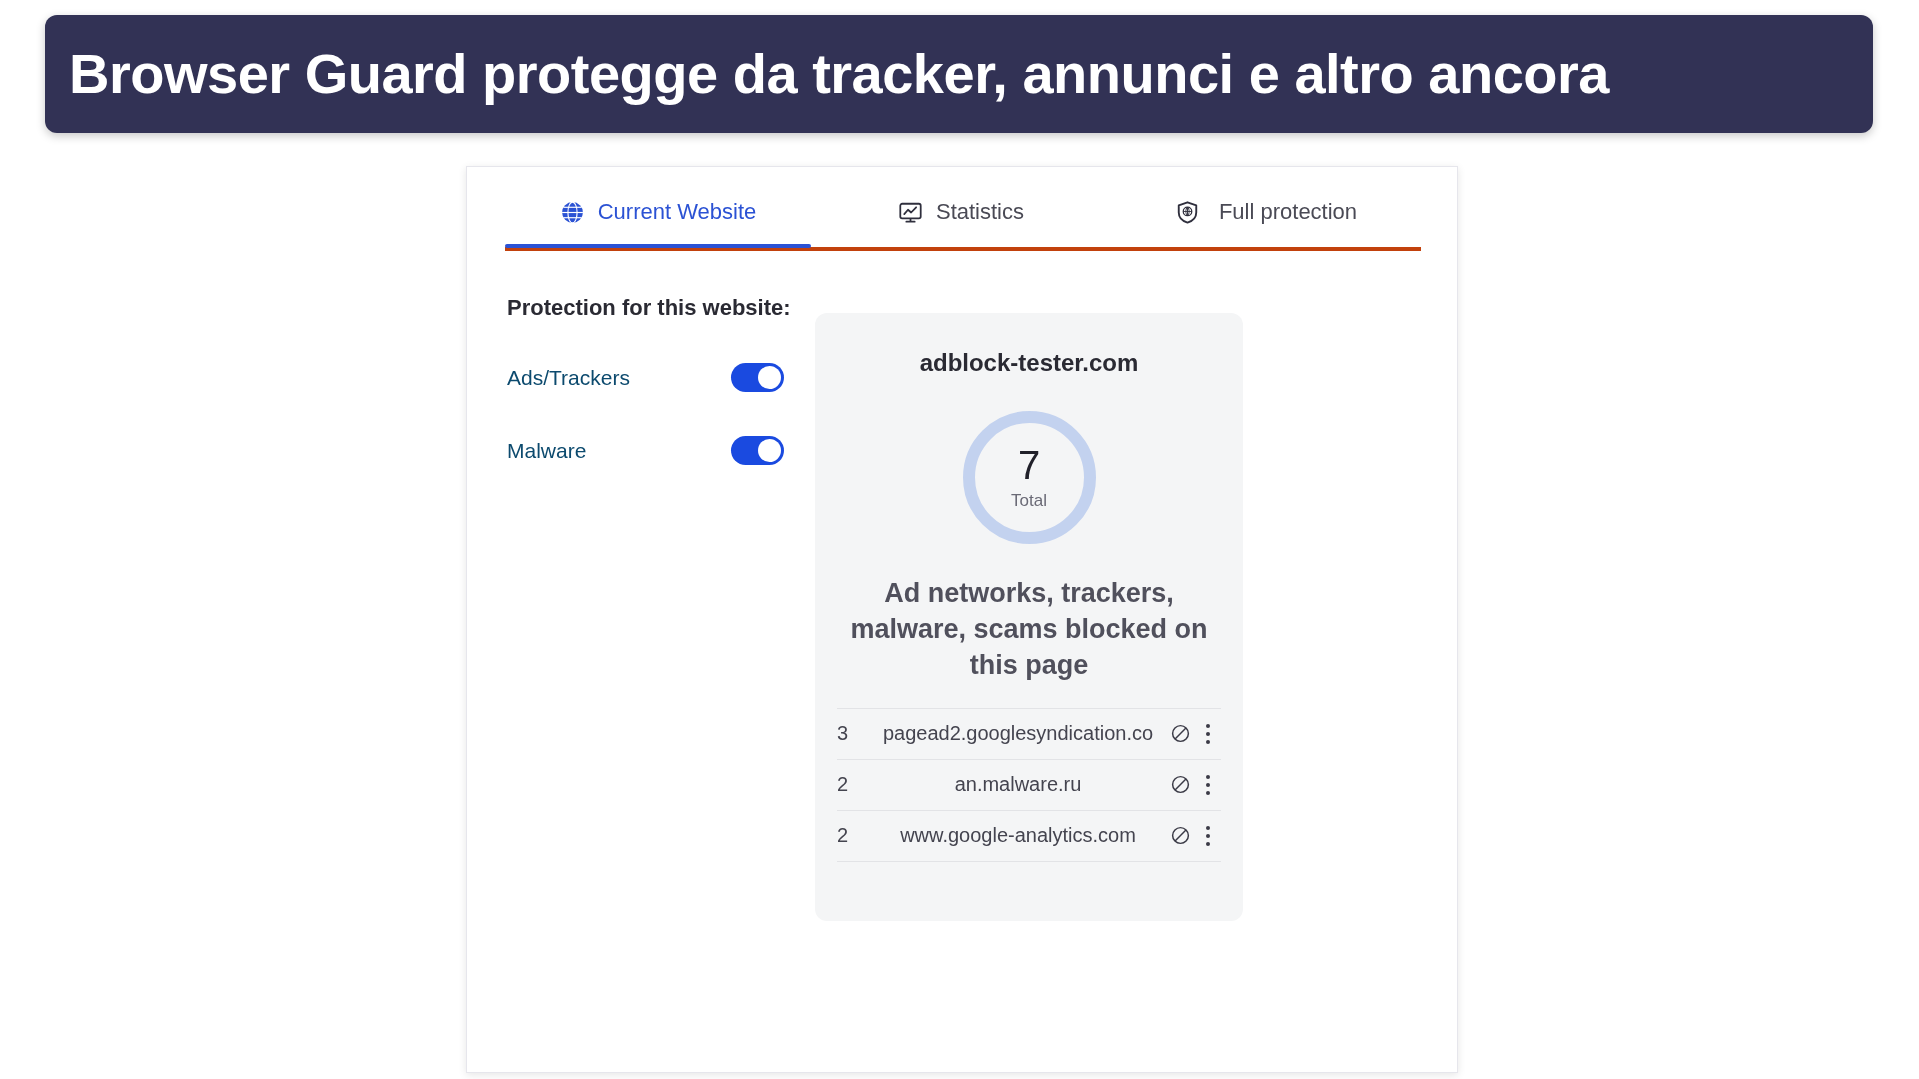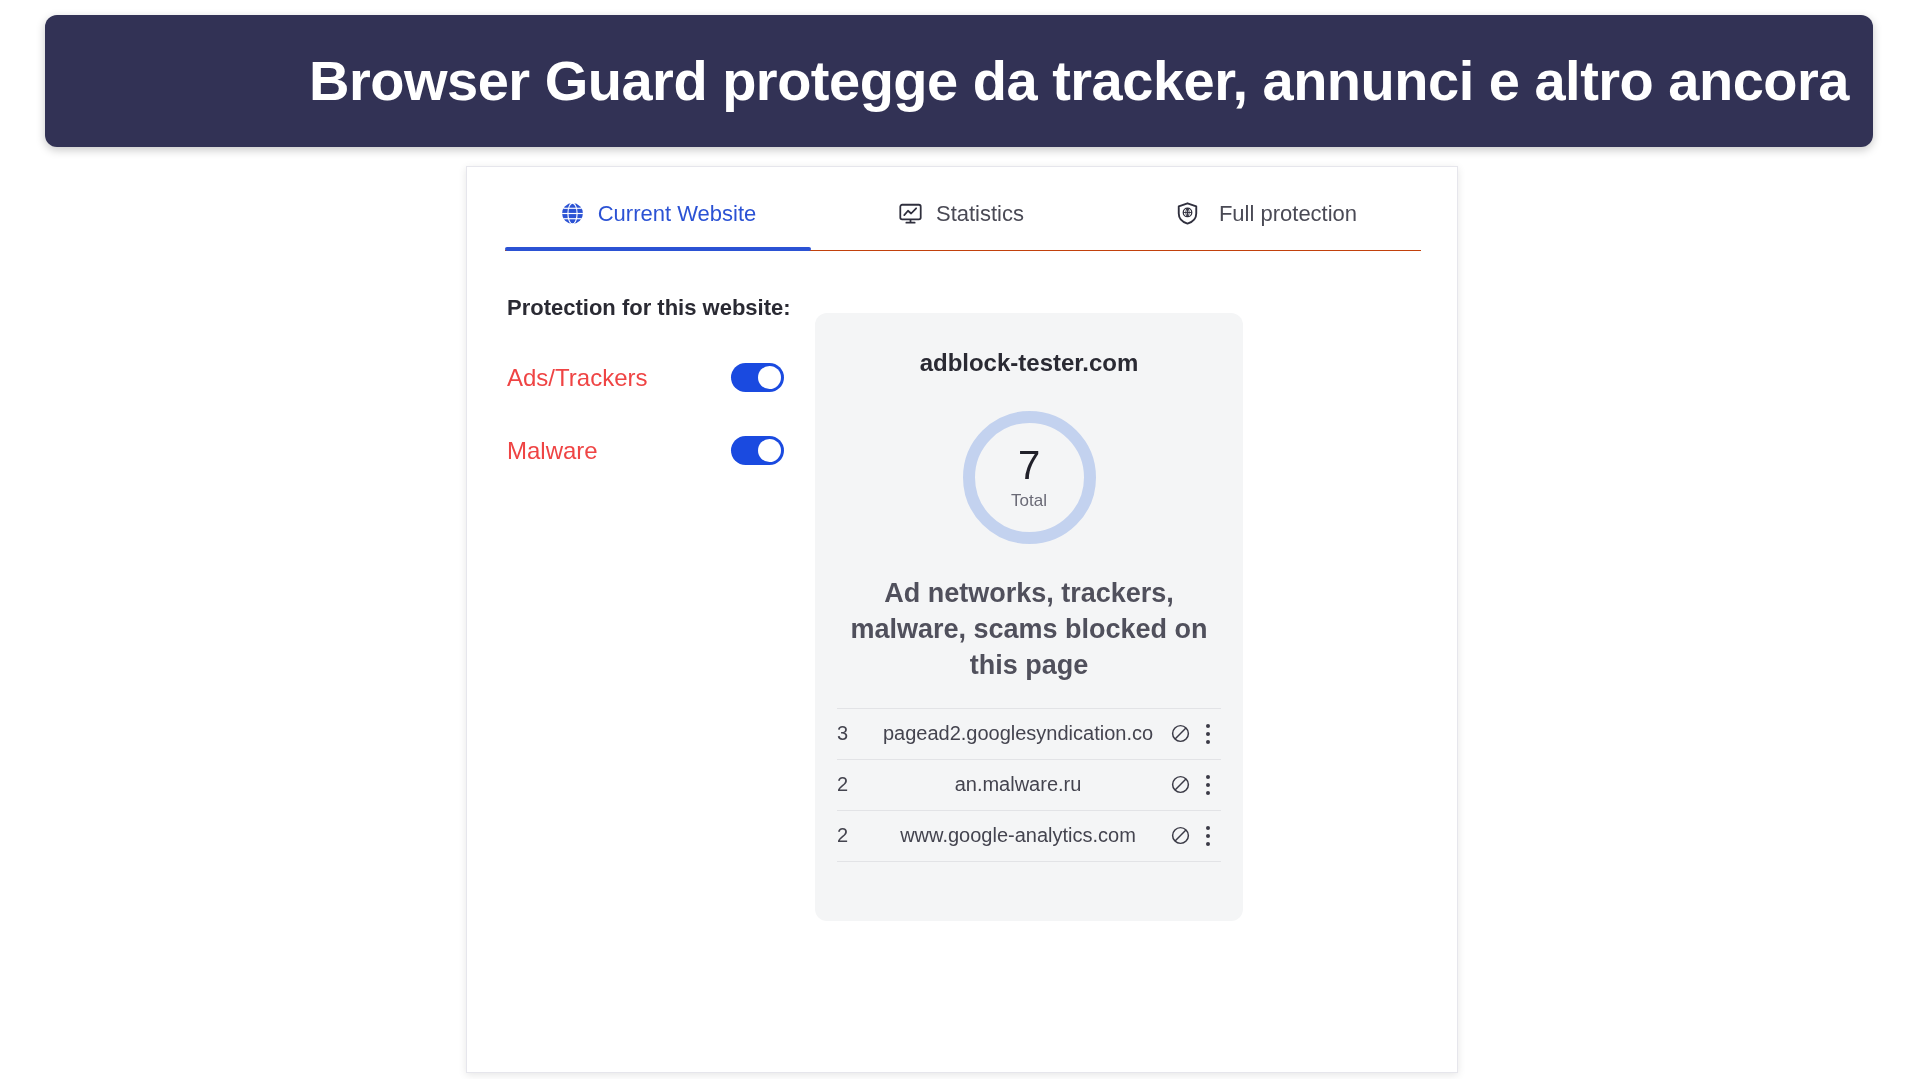--- a/index.html
+++ b/index.html
@@ -14,27 +14,27 @@
     overflow: hidden;
     position: relative;
   }
 
   
   #promo-banner {
     position: absolute;
     left: 45px;
     top: 15px;
     width: 1828px;
-    height: 132px;
+    height: 118px;
     background: #323255;
     border-radius: 12px;
     box-shadow: 0 3px 10px rgba(0,0,0,0.22);
     display: flex;
     align-items: center;
-    justify-content: flex-end;
+    justify-content: flex-start;
     box-sizing: border-box;
     padding: 0 24px;
   }
   #promo-banner .banner-text {
     color: #ffffff;
     font-size: 56px;
     font-weight: bold;
     letter-spacing: -0.5px;
     line-height: 1.05;
     white-space: nowrap;
@@ -55,21 +55,21 @@
 
   
   #tab-bar {
     position: absolute;
     left: 38px;
     top: 20px;
     width: 916px;
     height: 64px;
     display: flex;
     align-items: flex-end;
-    border-bottom: 1px solid #c2410c;
+    border-bottom: 4px solid #c2410c;
     box-sizing: border-box;
   }
   .tab {
     display: flex;
     align-items: center;
     justify-content: center;
     gap: 13px;
     height: 100%;
     box-sizing: border-box;
     padding-bottom: 10px;
@@ -115,22 +115,22 @@
     margin: 0 0 20px 0;
   }
   .toggle-row {
     display: flex;
     align-items: center;
     justify-content: space-between;
     width: 277px;
     height: 73px;
   }
   .toggle-label {
-    font-size: 24px;
-    color: #ef4444;
+    font-size: 21px;
+    color: #0c4a6e;
   }
   .toggle-switch {
     width: 53px;
     height: 29px;
     border-radius: 15px;
     background: #1a4ae0;
     position: relative;
     flex: none;
     cursor: pointer;
   }

